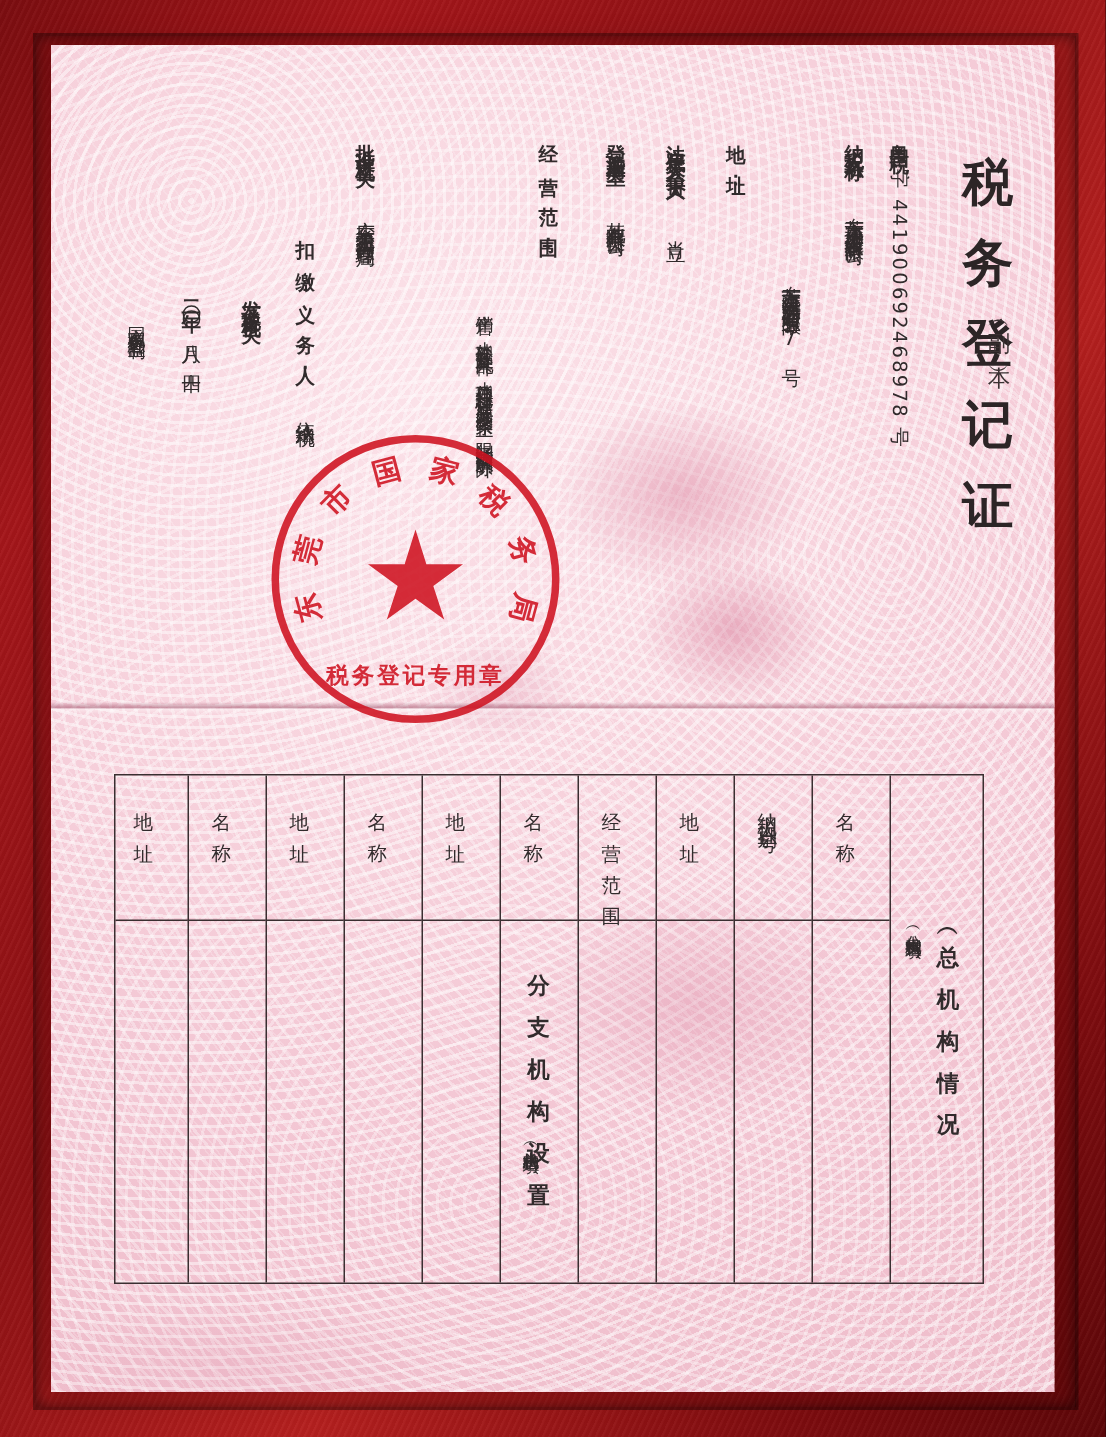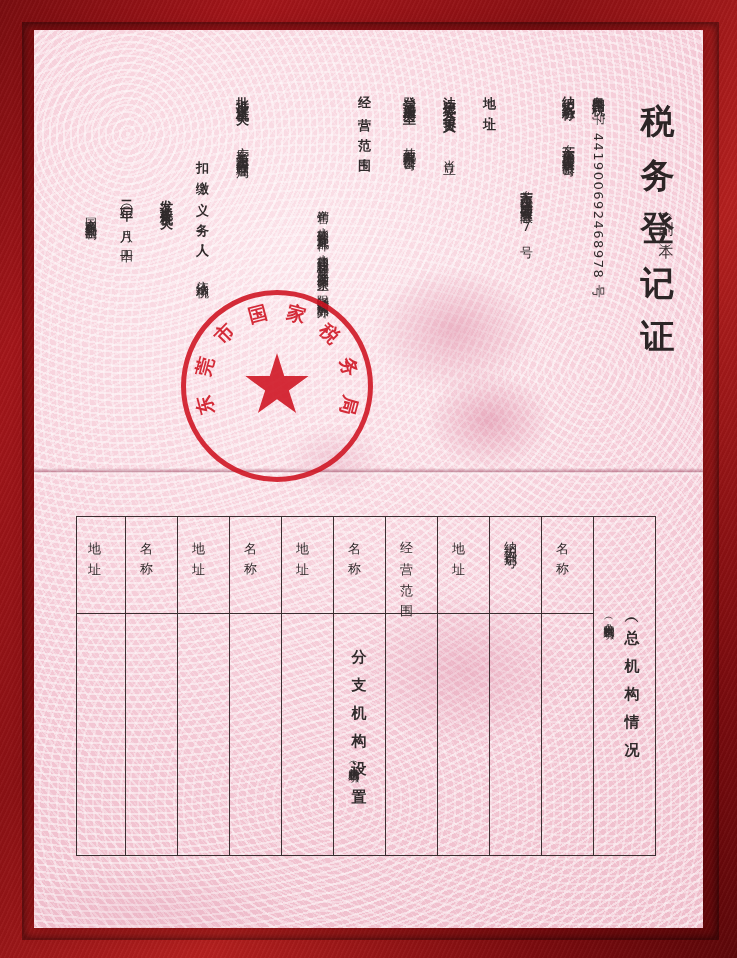--- a/index.html
+++ b/index.html
@@ -332,20 +332,21 @@
           <span style="transform: translate(-71.4785px, 19.1526px) rotate(255deg) translate(-50%, -50%);">东</span>
           <span style="transform: translate(-71.4785px, -19.1526px) rotate(285deg) translate(-50%, -50%);">莞</span>
           <span style="transform: translate(-52.3259px, -52.3259px) rotate(315deg) translate(-50%, -50%);">市</span>
           <span style="transform: translate(-19.1526px, -71.4785px) rotate(345deg) translate(-50%, -50%);">国</span>
           <span style="transform: translate(19.1526px, -71.4785px) rotate(375deg) translate(-50%, -50%);">家</span>
           <span style="transform: translate(52.3259px, -52.3259px) rotate(405deg) translate(-50%, -50%);">税</span>
           <span style="transform: translate(71.4785px, -19.1526px) rotate(435deg) translate(-50%, -50%);">务</span>
           <span style="transform: translate(71.4785px, 19.1526px) rotate(465deg) translate(-50%, -50%);">局</span>
         </div>
       <div class="seal-star"></div>
+      <div class="seal-bottom-text">税务登记专用章</div>
     </div>
 
   </div>
 
   <div class="bottom-half">
     <div class="tbl">
 
       <div class="vline" style="left: 516px;"></div>
       <div class="vline" style="left: 464px;"></div>
       <div class="vline" style="left: 412px;"></div>

